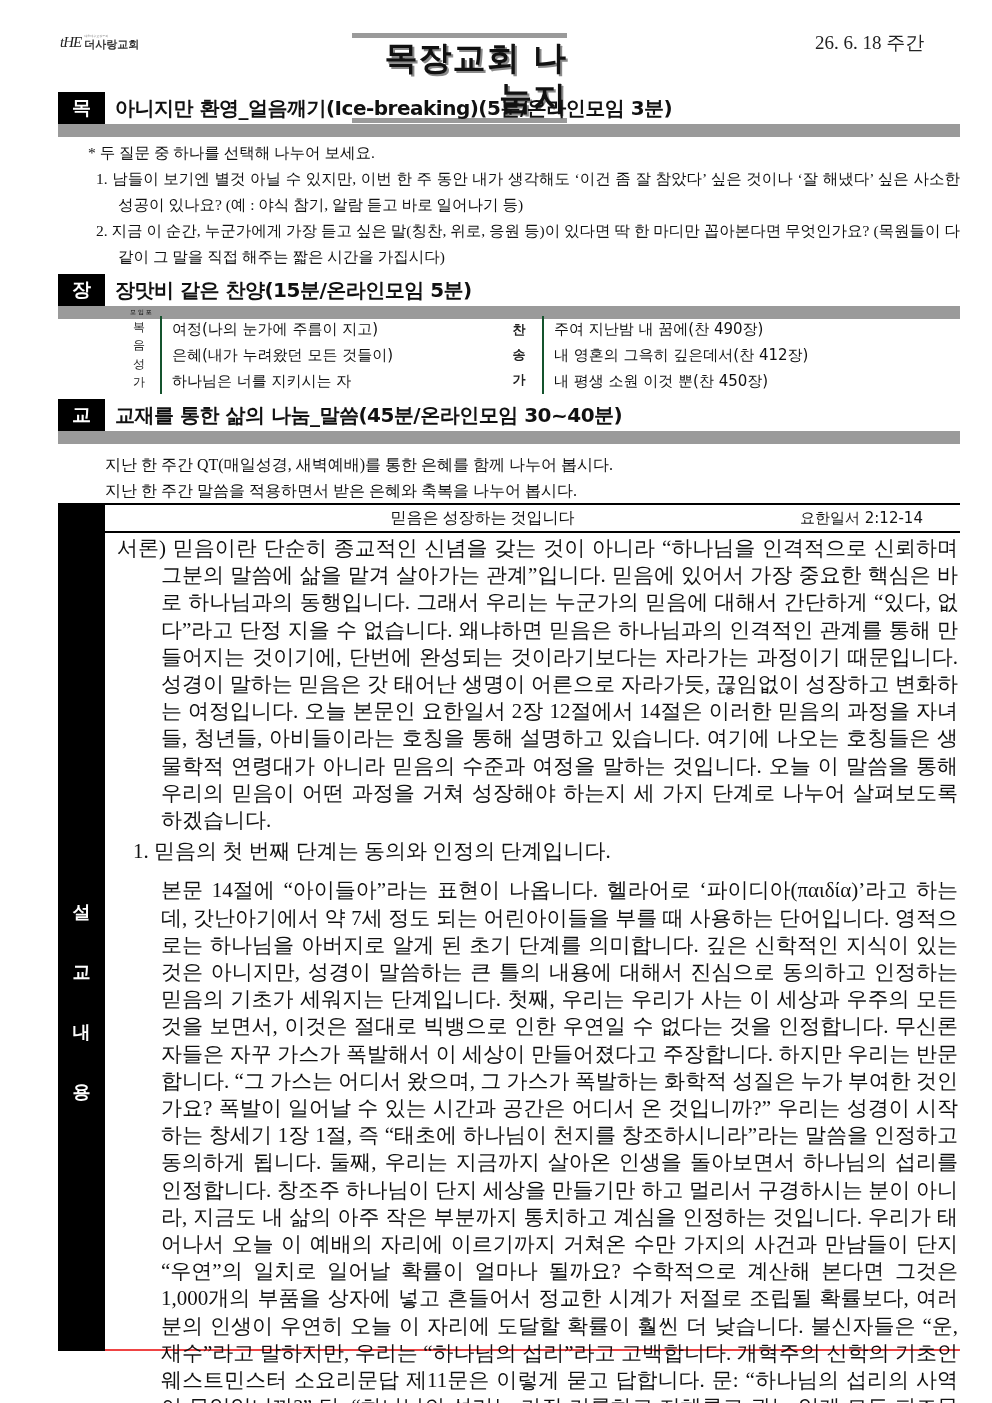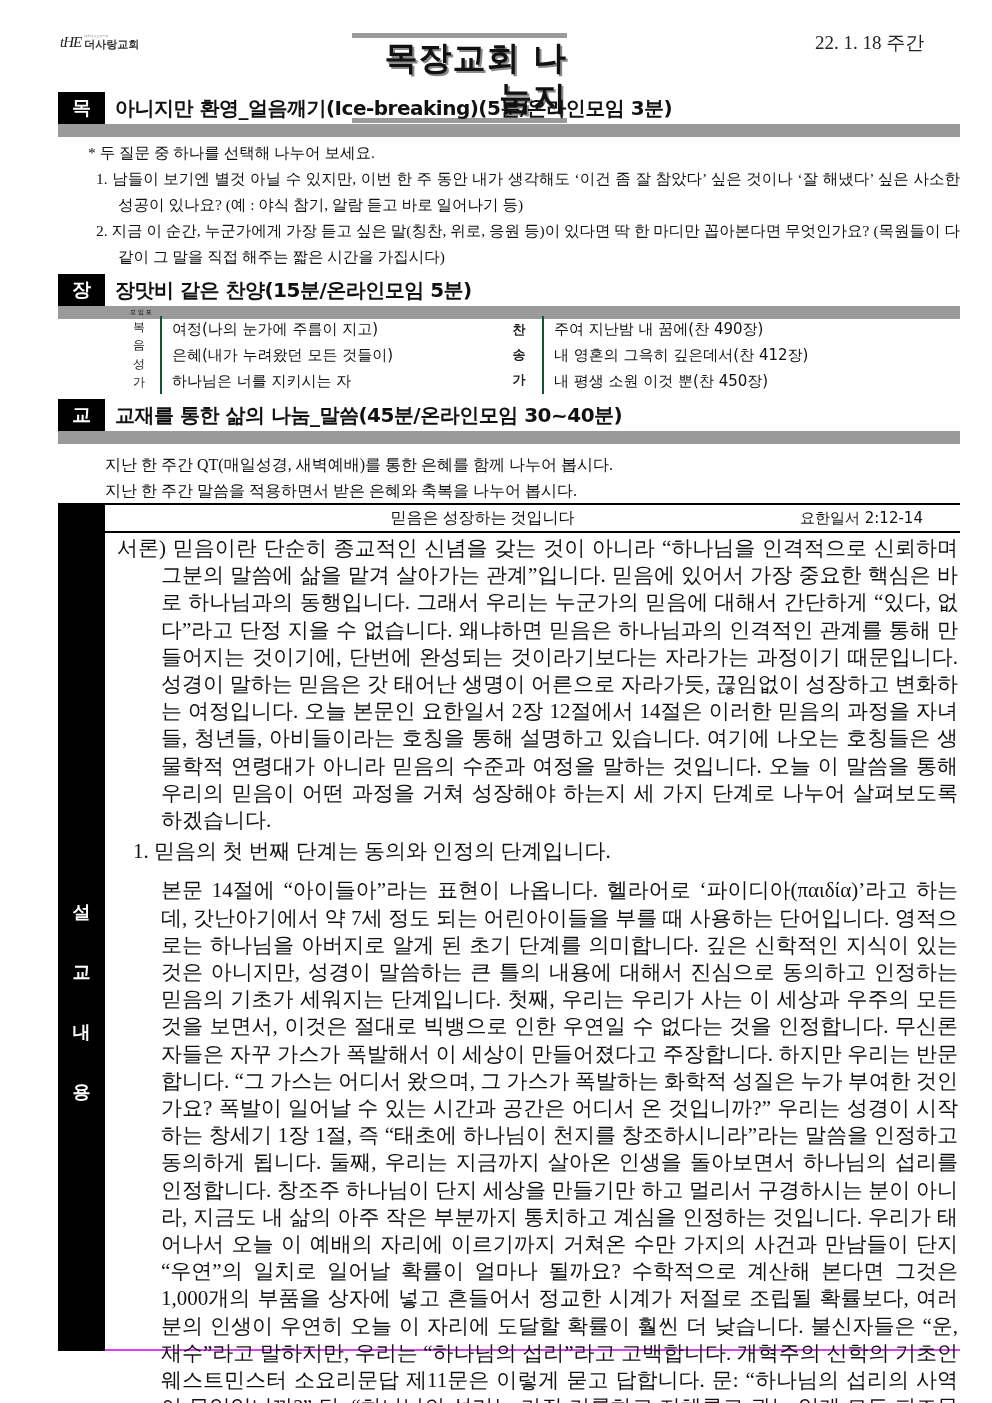--- a/index.html
+++ b/index.html
@@ -37,21 +37,21 @@
       font-size: 12px; color: #222; padding: 2px 0; }
     .song-col { border-left: 2px solid #14532d; padding-left: 10px; }
     .song { height: 26px; line-height: 26px; white-space: nowrap; }
     .vlabel-right { font-weight: bold; font-size: 13px; }
 
     .bible-intro { position: absolute; left: 105px; top: 452px; font-family: "Liberation Serif", serif; font-size: 16px; line-height: 26px; }
 
     .sermon { position: absolute; left: 58px; top: 503px; width: 902px; height: 848px; display: flex; }
     .sermon-side { width: 47px; background: #000; color: #fff; display: flex; flex-direction: column;
       align-items: center; justify-content: center; gap: 36px; font-size: 18px; font-weight: bold; padding-top: 150px; }
-    .sermon-main { flex: 1; border-top: 2px solid #000; border-bottom: 2px solid #d946ef; }
+    .sermon-main { flex: 1; border-top: 2px solid #000; border-bottom: 2px solid #ef4444; }
     .sermon-header { display: flex; height: 28px; align-items: center; border-bottom: 2px solid #000;
       font-family: "Liberation Serif", serif; font-size: 16px; }
     .sermon-title { flex: 1; text-align: center; padding-left: 60px; }
     .sermon-ref { width: 160px; text-align: left; font-family: "DejaVu Sans", sans-serif; font-size: 15px; }
     .sermon-body { font-family: "Liberation Serif", serif; font-size: 21px; line-height: 27.2px; padding: 2px 2px 0 12px; text-align: justify; }
     .intro { padding-left: 44px; text-indent: -44px; }
     .point { padding-left: 16px; margin-top: 4px; margin-bottom: 12px; }
     .para { padding-left: 44px; }
   </style>
 </head>
@@ -64,21 +64,21 @@
     <span class="logo-name">더사랑교회</span>
   </span>
 </div>
 
 <div class="title-wrap">
   <div class="title-bar"></div>
   <div class="title-text">목장교회 나눔지</div>
   <div class="title-bar"></div>
 </div>
 
-<div class="date">22. 1. 18 주간</div>
+<div class="date">26. 6. 18 주간</div>
 
 <div class="sec-head" style="top:92px;">
   <div class="sec-head-row">
     <div class="sec-badge">목</div>
     <div class="sec-title">아니지만 환영_얼음깨기(Ice-breaking)(5분/온라인모임 3분)</div>
   </div>
   <div class="sec-bar"></div>
 </div>
 
 <div class="ice">

